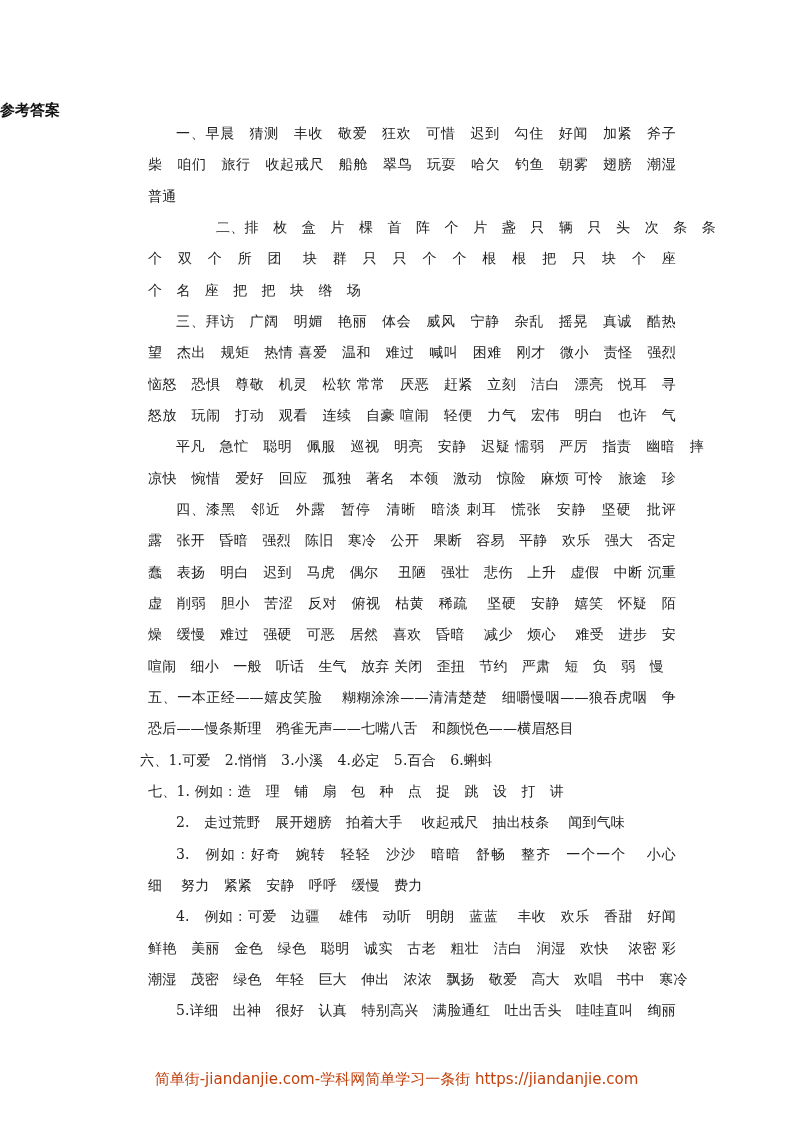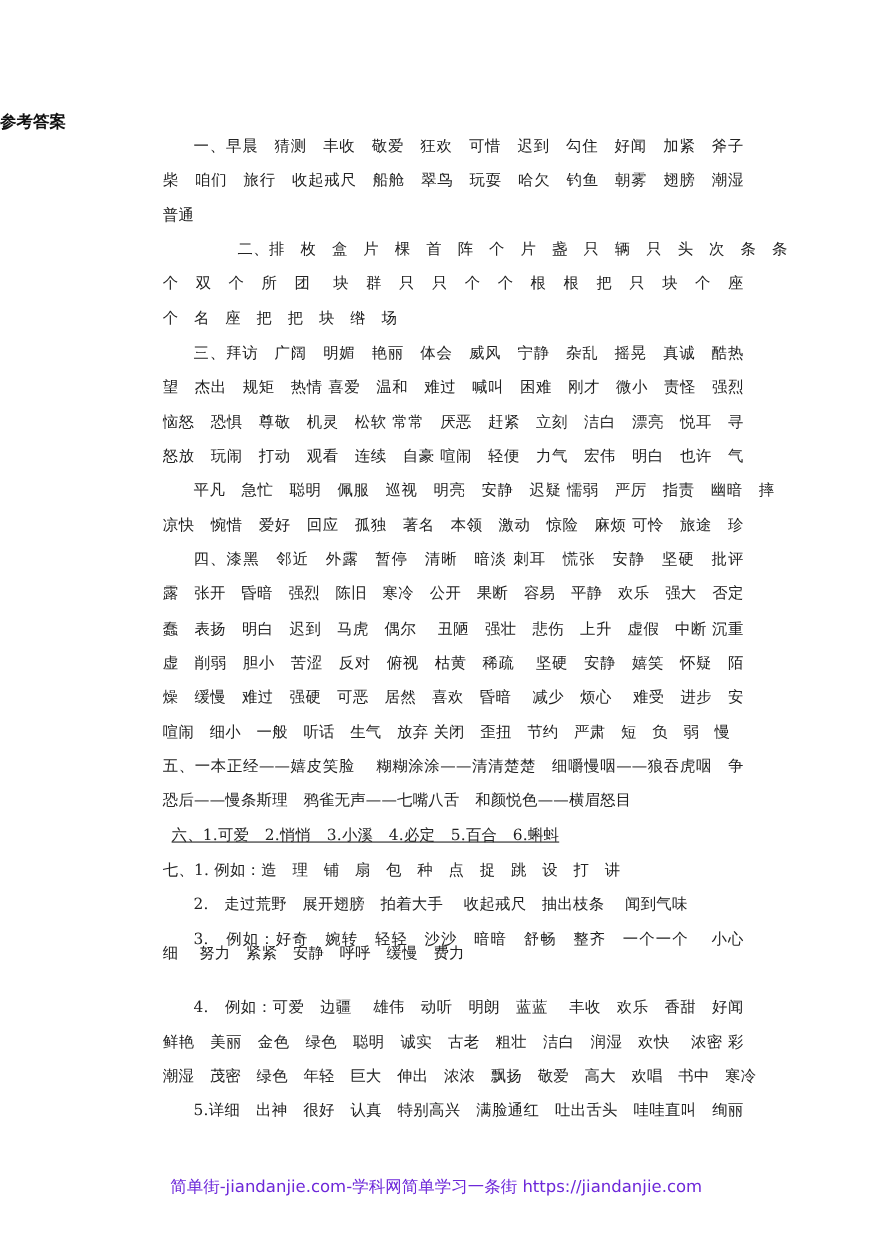--- a/index.html
+++ b/index.html
@@ -1,20 +1,20 @@
 <!DOCTYPE html>
 <html><head>
 <meta charset="utf-8">
 <style>
   html,body{margin:0;padding:0;background:#fff;}
   body{width:793px;height:1122px;position:relative;overflow:hidden;font-family:"DejaVu Serif","Liberation Serif",serif;color:#222;}
   .title{position:absolute;top:101px;left:0;width:793px;text-align:left;font-size:15px;font-weight:bold;font-family:Liberation Sans, sans-serif;color:#111;}
   .line{position:absolute;left:148px;width:528px;font-size:14px;line-height:20px;white-space:nowrap;letter-spacing:0.2px;word-spacing:0;}
   .line.just{text-align:justify;text-align-last:justify;}
-  .footer{position:absolute;top:1070px;left:0;width:793px;text-align:center;font-size:15px;color:#6d28d9;font-family:"DejaVu Sans","Liberation Sans",sans-serif;}
+  .footer{position:absolute;top:1070px;left:0;width:793px;text-align:center;font-size:15px;color:#c2410c;font-family:"DejaVu Sans","Liberation Sans",sans-serif;}
 </style>
 </head>
 <body>
 
 <div class="title">参考答案</div>
 
 <div id="lines">
     <div class="line just" style="left: 176px; top: 123px; width: 500px; white-space: normal; height: 20px; overflow: hidden;">一、早晨　猜测　丰收　敬爱　狂欢　可惜　迟到　勾住　好闻　加紧　斧子　火</div>
     <div class="line just" style="left: 148px; top: 154px; width: 528px; white-space: normal; height: 20px; overflow: hidden;">柴　咱们　旅行　收起戒尺　船舱　翠鸟　玩耍　哈欠　钓鱼　朝雾　翅膀　潮湿</div>
     <div class="line" style="left: 148px; top: 186px; width: auto;">普通</div>
@@ -28,24 +28,24 @@
     <div class="line just" style="left: 164px; top: 436px; width: 528px; white-space: normal; height: 20px; overflow: hidden; margin-left: 12px;">平凡　急忙　聪明　佩服　巡视　明亮　安静　迟疑 懦弱　严厉　指责　幽暗　摔倒</div>
     <div class="line just" style="left: 148px; top: 468px; width: 528px; white-space: normal; height: 20px; overflow: hidden;">凉快　惋惜　爱好　回应　孤独　著名　本领　激动　惊险　麻烦 可怜　旅途　珍贵</div>
     <div class="line just" style="left: 176px; top: 499px; width: 500px; white-space: normal; height: 20px; overflow: hidden;">四、漆黑　邻近　外露　暂停　清晰　暗淡 刺耳　慌张　安静　坚硬　批评　暴</div>
     <div class="line just" style="left: 148px; top: 530px; width: 528px; white-space: normal; height: 20px; overflow: hidden;">露　张开　昏暗　强烈　陈旧　寒冷　公开　果断　容易　平静　欢乐　强大　否定　愚</div>
     <div class="line just" style="left: 148px; top: 562px; width: 528px; white-space: normal; height: 20px; overflow: hidden;">蠢　表扬　明白　迟到　马虎　偶尔　 丑陋　强壮　悲伤　上升　虚假　中断 沉重　谦</div>
     <div class="line just" style="left: 148px; top: 593px; width: 528px; white-space: normal; height: 20px; overflow: hidden;">虚　削弱　胆小　苦涩　反对　俯视　枯黄　稀疏　 坚硬　安静　嬉笑　怀疑　陌生　干</div>
     <div class="line just" style="left: 148px; top: 624px; width: 528px; white-space: normal; height: 20px; overflow: hidden;">燥　缓慢　难过　强硬　可恶　居然　喜欢　昏暗　 减少　烦心　 难受　进步　安全</div>
     <div class="line" style="left: 148px; top: 656px; width: auto;">喧闹　细小　一般　听话　生气　放弃 关闭　歪扭　节约　严肃　短　负　弱　慢</div>
     <div class="line just" style="left: 148px; top: 687px; width: 528px; white-space: normal; height: 20px; overflow: hidden;">五、一本正经——嬉皮笑脸　 糊糊涂涂——清清楚楚　细嚼慢咽——狼吞虎咽　争先</div>
     <div class="line" style="left: 148px; top: 718px; width: auto;">恐后——慢条斯理　鸦雀无声——七嘴八舌　和颜悦色——横眉怒目</div>
-    <div class="line" style="left: 156px; top: 750px; width: auto; text-decoration: underline;">六、1.可爱　2.悄悄　3.小溪　4.必定　5.百合　6.蝌蚪</div>
+    <div class="line" style="left: 140px; top: 750px; width: auto;">六、1.可爱　2.悄悄　3.小溪　4.必定　5.百合　6.蝌蚪</div>
     <div class="line" style="left: 148px; top: 781px; width: auto;">七、1. 例如：造　理　铺　扇　包　种　点　捉　跳　设　打　讲</div>
     <div class="line" style="left: 176px; top: 812px; width: auto;">2.　走过荒野　展开翅膀　拍着大手　 收起戒尺　抽出枝条　 闻到气味</div>
     <div class="line just" style="left: 176px; top: 844px; width: 500px; white-space: normal; height: 20px; overflow: hidden;">3.　例如：好奇　婉转　轻轻　沙沙　暗暗　舒畅　整齐　一个一个　 小心　仔</div>
-    <div class="line" style="left: 148px; top: 857px; width: auto;">细　 努力　紧紧　安静　呼呼　缓慢　费力</div>
+    <div class="line" style="left: 148px; top: 875px; width: auto;">细　 努力　紧紧　安静　呼呼　缓慢　费力</div>
     <div class="line just" style="left: 176px; top: 906px; width: 500px; white-space: normal; height: 20px; overflow: hidden;">4.　例如：可爱　边疆　 雄伟　动听　明朗　蓝蓝　 丰收　欢乐　香甜　好闻</div>
     <div class="line just" style="left: 148px; top: 938px; width: 528px; white-space: normal; height: 20px; overflow: hidden;">鲜艳　美丽　金色　绿色　聪明　诚实　古老　粗壮　洁白　润湿　欢快　 浓密 彩色</div>
     <div class="line" style="left: 148px; top: 969px; width: auto; text-align: right;">潮湿　茂密　绿色　年轻　巨大　伸出　浓浓　飘扬　敬爱　高大　欢唱　书中　寒冷</div>
     <div class="line just" style="left: 176px; top: 1000px; width: 500px; white-space: normal; height: 20px; overflow: hidden;">5.详细　出神　很好　认真　特别高兴　满脸通红　吐出舌头　哇哇直叫　绚丽</div>
   </div>
 
 <div class="footer">简单街-jiandanjie.com-学科网简单学习一条街 https://jiandanjie.com</div>
 
 </body></html>

